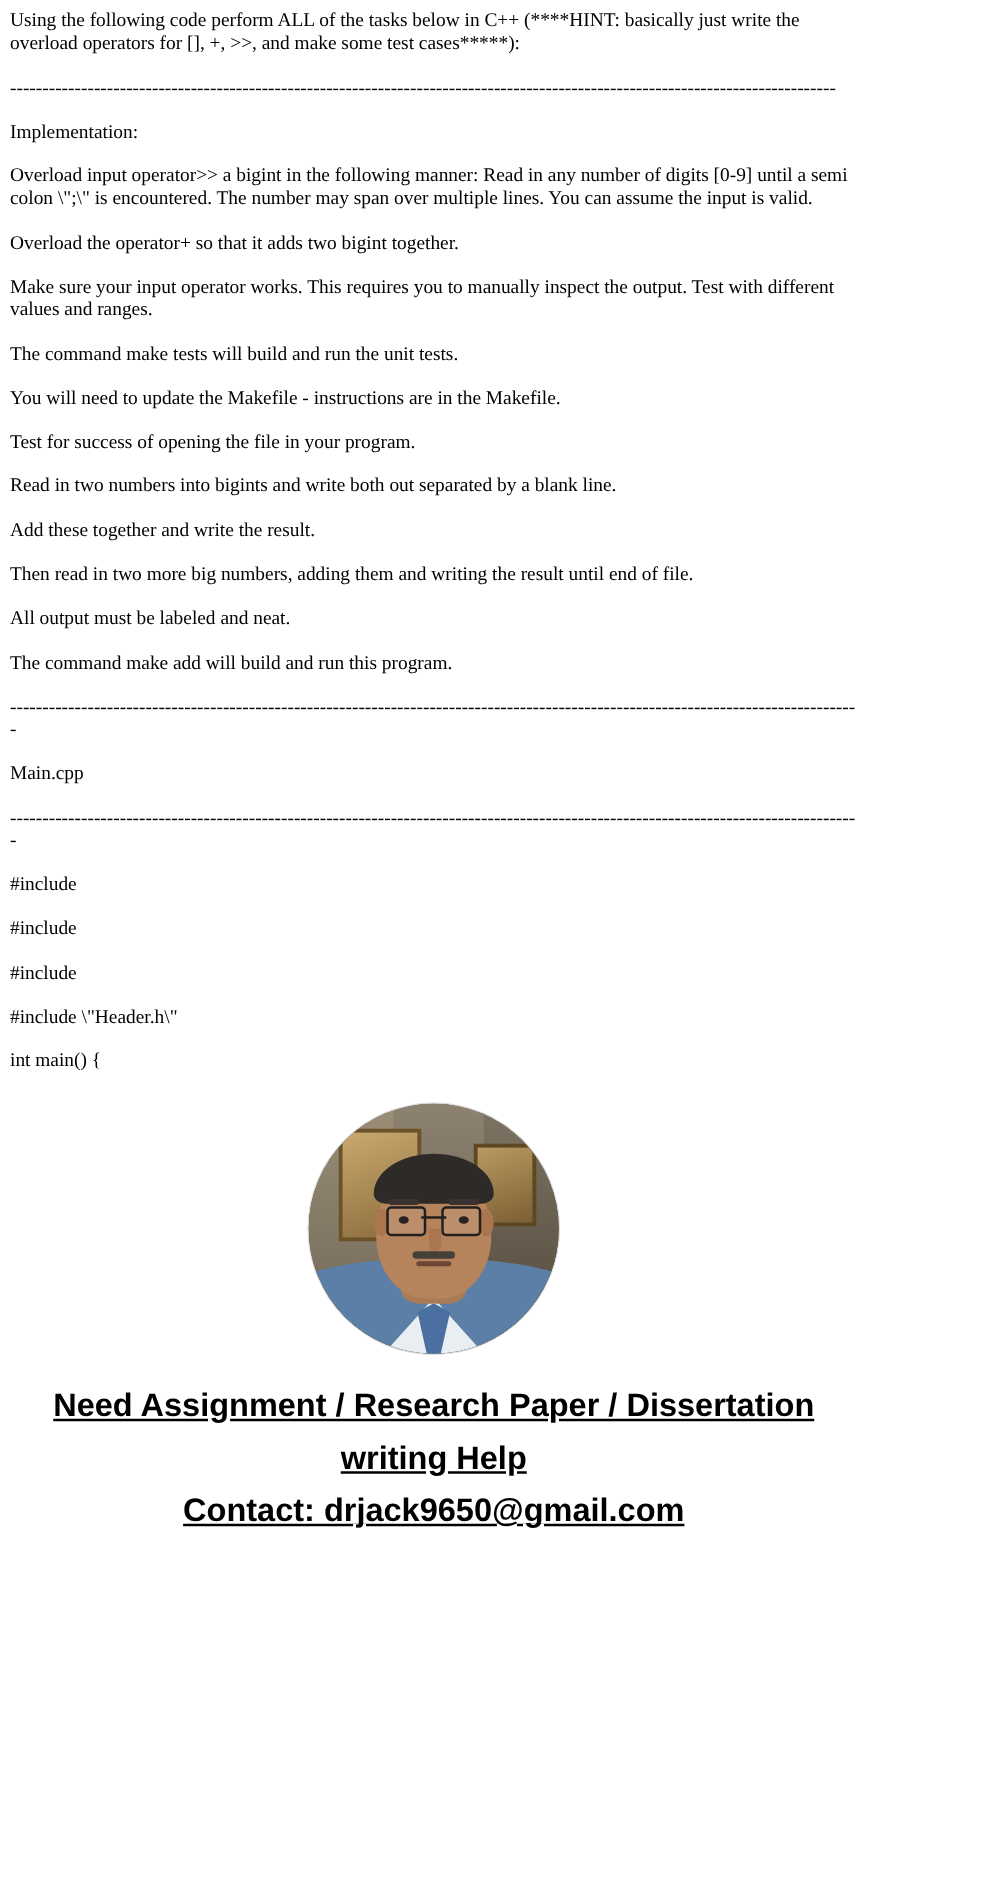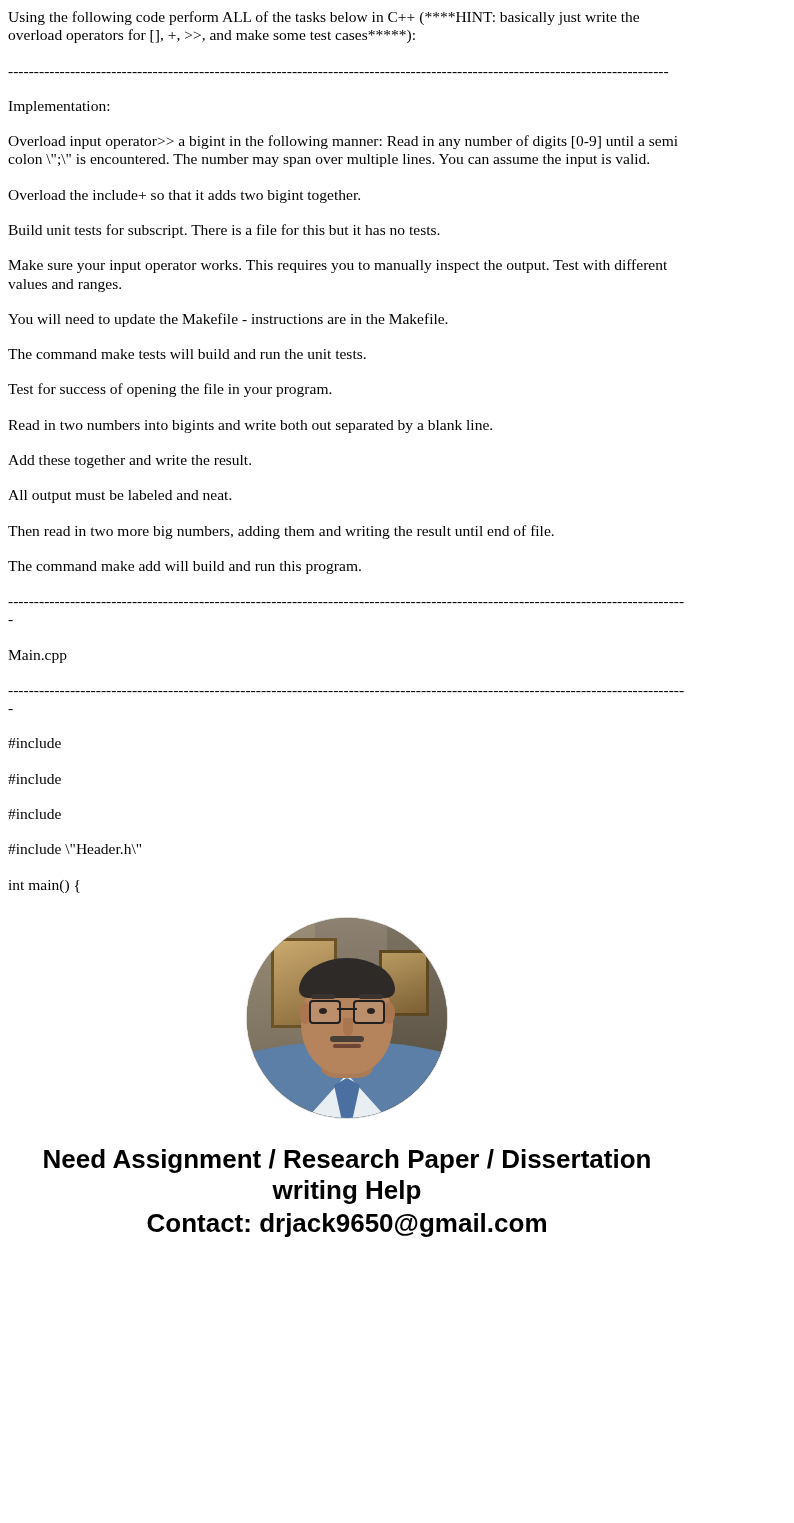--- a/index.html
+++ b/index.html
@@ -223,45 +223,45 @@
     height: 3%;
     background: #474039;
     border-radius: 3px;
   }
   .promo-line {
     font-family: "Liberation Sans", sans-serif;
     font-weight: bold;
     font-size: 26px;
     line-height: 1.17;
     color: #000000;
-    margin: 1px;
+    margin: 12px;
+    text-decoration: underline;
   }
   .promo-line.contact {
     margin-top: 2px;
   }
 </style>
 </head>
 <body>
 
 <div class="page">
 
   <p class="para">Using the following code perform ALL of the tasks below in C++ (****HINT: basically just write the overload operators for [], +, &gt;&gt;, and make some test cases*****):</p>
   <p class="para rule">--------------------------------------------------------------------------------------------------------------------------------</p>
   <p class="para">Implementation:</p>
   <p class="para">Overload input operator&gt;&gt; a bigint in the following manner: Read in any number of digits [0-9] until a semi colon \";\" is encountered. The number may span over multiple lines. You can assume the input is valid.</p>
-  <p class="para">Overload the include+ so that it adds two bigint together.</p>
-  <p class="para">Build unit tests for subscript. There is a file for this but it has no tests.</p>
+  <p class="para">Overload the operator+ so that it adds two bigint together.</p>
   <p class="para">Make sure your input operator works. This requires you to manually inspect the output. Test with different values and ranges.</p>
+  <p class="para">The command make tests will build and run the unit tests.</p>
   <p class="para">You will need to update the Makefile - instructions are in the Makefile.</p>
-  <p class="para">The command make tests will build and run the unit tests.</p>
   <p class="para">Test for success of opening the file in your program.</p>
   <p class="para">Read in two numbers into bigints and write both out separated by a blank line.</p>
   <p class="para">Add these together and write the result.</p>
+  <p class="para">Then read in two more big numbers, adding them and writing the result until end of file.</p>
   <p class="para">All output must be labeled and neat.</p>
-  <p class="para">Then read in two more big numbers, adding them and writing the result until end of file.</p>
   <p class="para">The command make add will build and run this program.</p>
   <p class="para rule">------------------------------------------------------------------------------------------------------------------------------------</p>
   <p class="para">Main.cpp</p>
   <p class="para rule">------------------------------------------------------------------------------------------------------------------------------------</p>
   <p class="para">#include</p>
   <p class="para">#include</p>
   <p class="para">#include</p>
   <p class="para">#include \"Header.h\"</p>
   <p class="para">int main() {</p>
 

